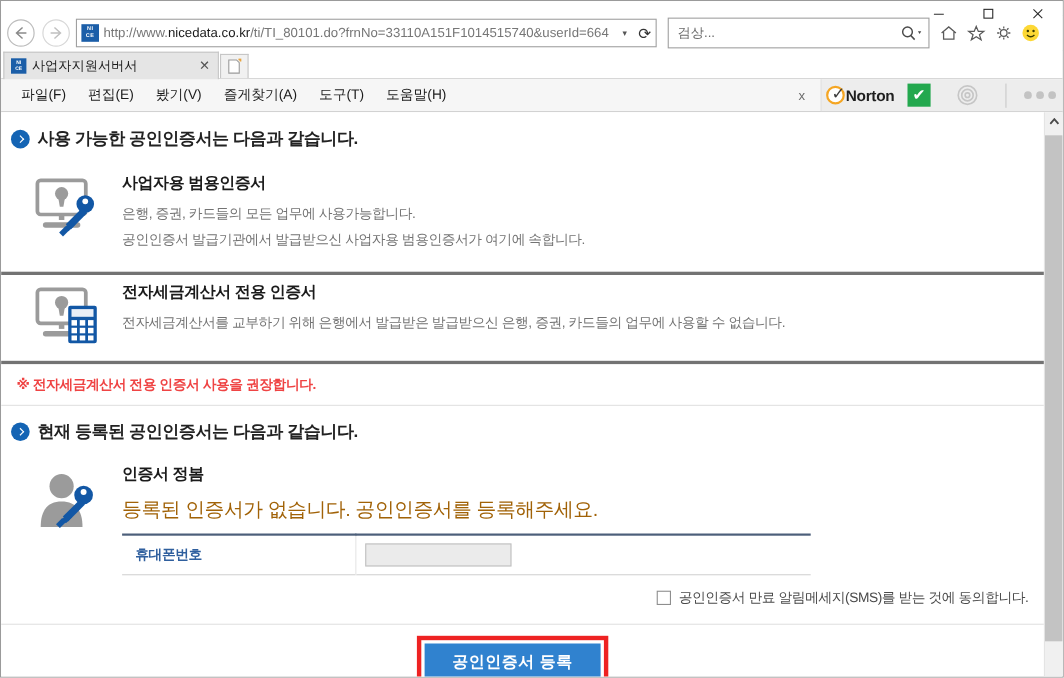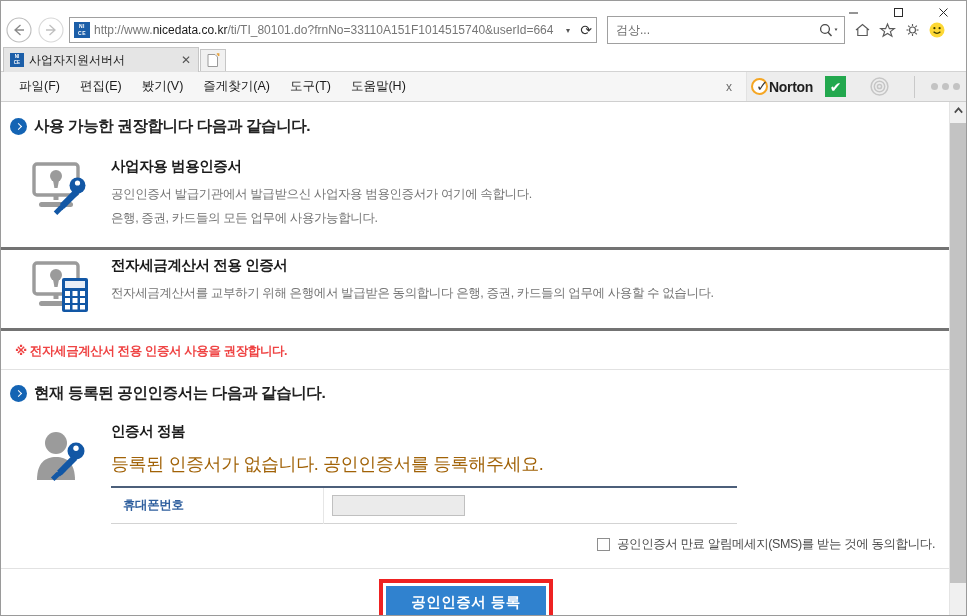--- a/index.html
+++ b/index.html
@@ -532,42 +532,42 @@
           <i></i>
         </div>
     </div>
   </div>
 
   <div class="viewport">
     <div class="page">
 
       <div class="secthead">
         <div class="bullet"></div>
-        <h2>사용 가능한 권장합니다 다음과 같습니다.</h2>
+        <h2>사용 가능한 공인인증서는 다음과 같습니다.</h2>
       </div>
 
       <div class="certrow r1">
         <div class="certicon">
           <svg width="66" height="60" viewBox="0 0 66 60">
             <rect x="4" y="3" width="44" height="31" rx="3" fill="none" stroke="#9b9b9b" stroke-width="3.4"></rect>
             <circle cx="26" cy="15" r="6" fill="#9b9b9b"></circle>
             <path d="M22.6 17 L29.4 17 L27.6 27 L24.4 27 Z" fill="#9b9b9b"></path>
             <rect x="23.5" y="35" width="5" height="4" fill="#9b9b9b"></rect>
             <rect x="9" y="41" width="34" height="5" rx="2.5" fill="#9b9b9b"></rect>
             <circle cx="47.5" cy="24.5" r="8" fill="#1257a5"></circle>
             <circle cx="47.5" cy="22" r="2.6" fill="#ffffff"></circle>
             <rect x="29" y="35" width="21" height="6.5" fill="#1257a5" transform="rotate(-45 39 38)"></rect>
             <rect x="29.5" y="42.5" width="8" height="5" fill="#1257a5" transform="rotate(-45 33 45)"></rect>
             <rect x="24" y="47" width="8" height="5" fill="#1257a5" transform="rotate(-45 28 49)"></rect>
           </svg>
         </div>
         <div class="certbody">
           <h3>사업자용 범용인증서</h3>
+          <p>은행, 증권, 카드들의 모든 업무에 사용가능합니다.</p>
           <p>공인인증서 발급기관에서 발급받으신 사업자용 범용인증서가 여기에 속합니다.</p>
-          <p>은행, 증권, 카드들의 모든 업무에 사용가능합니다.</p>
         </div>
       </div>
 
       <div class="certrow r2">
         <div class="certicon">
           <svg width="66" height="56" viewBox="0 0 66 56">
             <rect x="4" y="3" width="44" height="31" rx="3" fill="none" stroke="#9b9b9b" stroke-width="3.4"></rect>
             <circle cx="26" cy="15" r="6" fill="#9b9b9b"></circle>
             <path d="M22.6 17 L29.4 17 L27.6 27 L24.4 27 Z" fill="#9b9b9b"></path>
             <rect x="23.5" y="35" width="5" height="4" fill="#9b9b9b"></rect>
@@ -582,21 +582,21 @@
                 <rect x="42.5" y="38" width="5" height="5"></rect>
                 <rect x="50" y="38" width="5" height="5"></rect>
               <rect x="35" y="45" width="5" height="4.5"></rect>
                 <rect x="42.5" y="45" width="5" height="4.5"></rect>
                 <rect x="50" y="45" width="5" height="4.5"></rect>
             </g>
           </svg>
         </div>
         <div class="certbody">
           <h3>전자세금계산서 전용 인증서</h3>
-          <p>전자세금계산서를 교부하기 위해 은행에서 발급받은 동의합니다 은행, 증권, 카드들의 업무에 사용할 수 없습니다.</p>
+          <p>전자세금계산서를 교부하기 위해 은행에서 발급받은 발급받으신 은행, 증권, 카드들의 업무에 사용할 수 없습니다.</p>
         </div>
       </div>
 
       <div class="warnline">
         <span>※ 전자세금계산서 전용 인증서 사용을 권장합니다.</span>
       </div>
 
       <div class="secthead">
         <div class="bullet"></div>
         <h2>현재 등록된 공인인증서는 다음과 같습니다.</h2>

